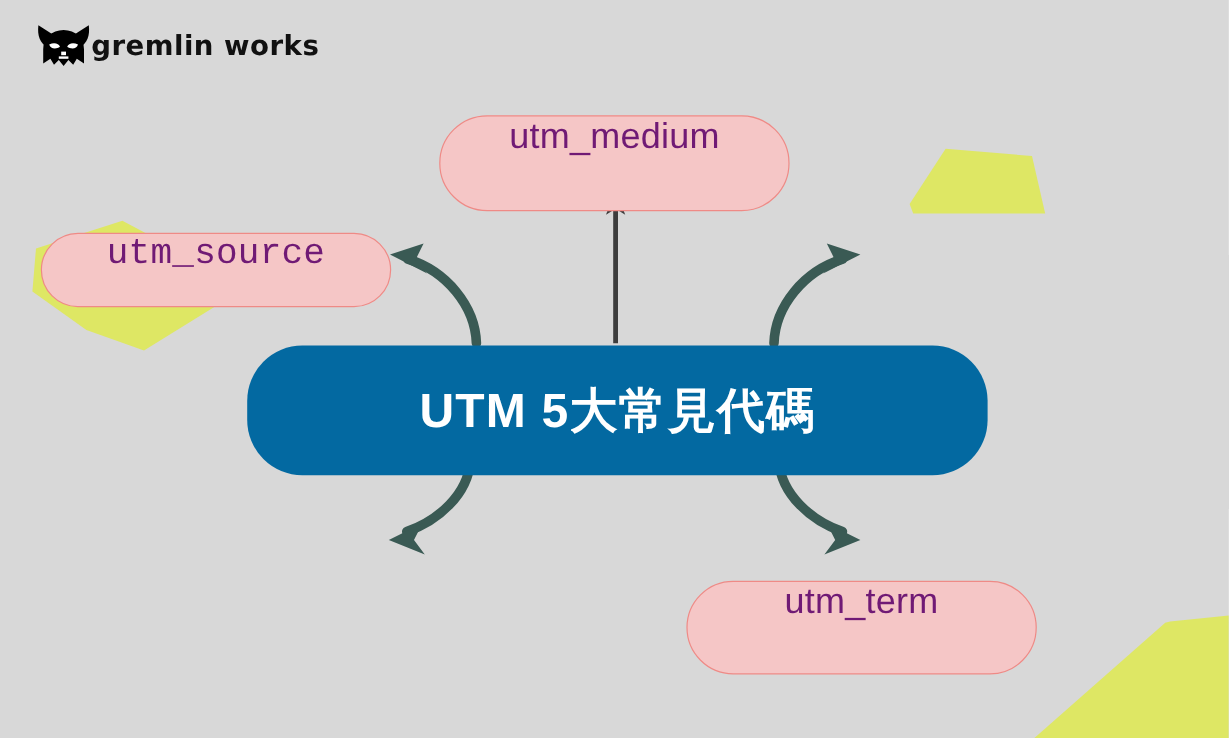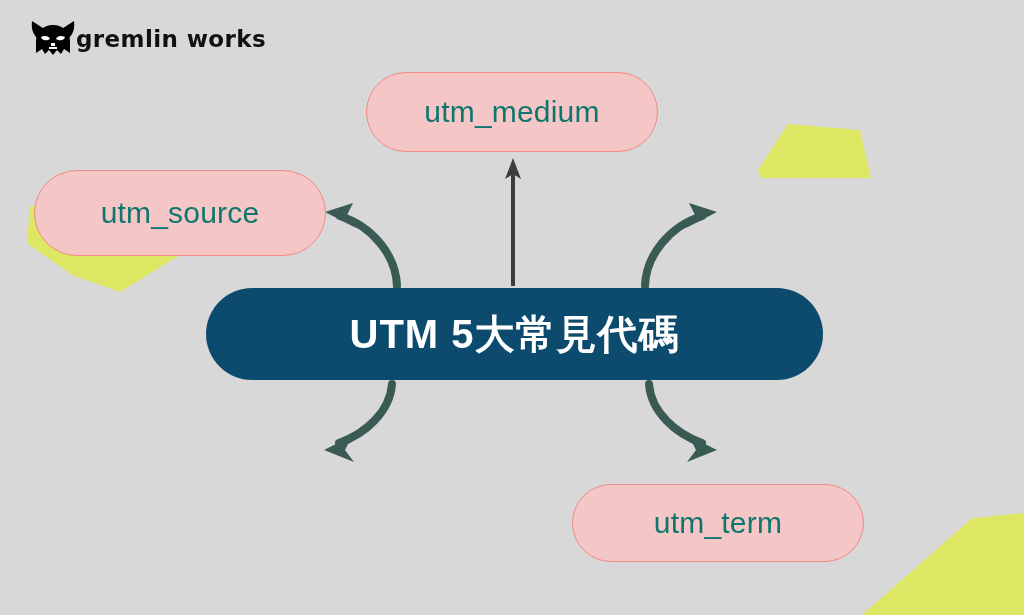--- a/index.html
+++ b/index.html
@@ -54,50 +54,51 @@
     left: 0;
     top: 0;
     z-index: 3;
   }
 
   
   .pill {
     position: absolute;
     box-sizing: border-box;
     display: flex;
-    align-items: center;
+    align-items: flex-start;
     justify-content: center;
     background: #f5c6c6;
     border: 1.5px solid #ef8a86;
     border-radius: 46px;
-    color: #0f766e;
+    color: #701a75;
     font-size: 30px;
     font-weight: 400;
     letter-spacing: 0.2px;
     white-space: nowrap;
     z-index: 4;
+    margin-top: 24px;
   }
 
   #node-medium   { left: 366px; top: 72px;  width: 292px; height: 80px; }
-  #node-source   { left: 34px;  top: 170px; width: 292px; height: 86px; }
+  #node-source   { left: 34px;  top: 170px; width: 292px; height: 62px; font-family: Liberation Mono, monospace; }
   #node-campaign { left: 722px; top: 172px; width: 292px; height: 78px; }
   #node-content  { left: 202px; top: 460px; width: 292px; height: 78px; }
-  #node-term     { left: 572px; top: 484px; width: 292px; height: 78px; }
+  #node-term     { left: 572px; top: 460px; width: 292px; height: 78px; }
 
   #node-center {
     position: absolute;
     left: 206px;
     top: 288px;
     width: 617px;
-    height: 92px;
+    height: 108px;
     box-sizing: border-box;
     display: flex;
     align-items: center;
     justify-content: center;
-    background: #0c4a6e;
+    background: #0369a1;
     border-radius: 46px;
     color: #ffffff;
     font-size: 40px;
     font-weight: 700;
     letter-spacing: 1px;
     white-space: nowrap;
     z-index: 5;
   }
 </style>
 </head>

